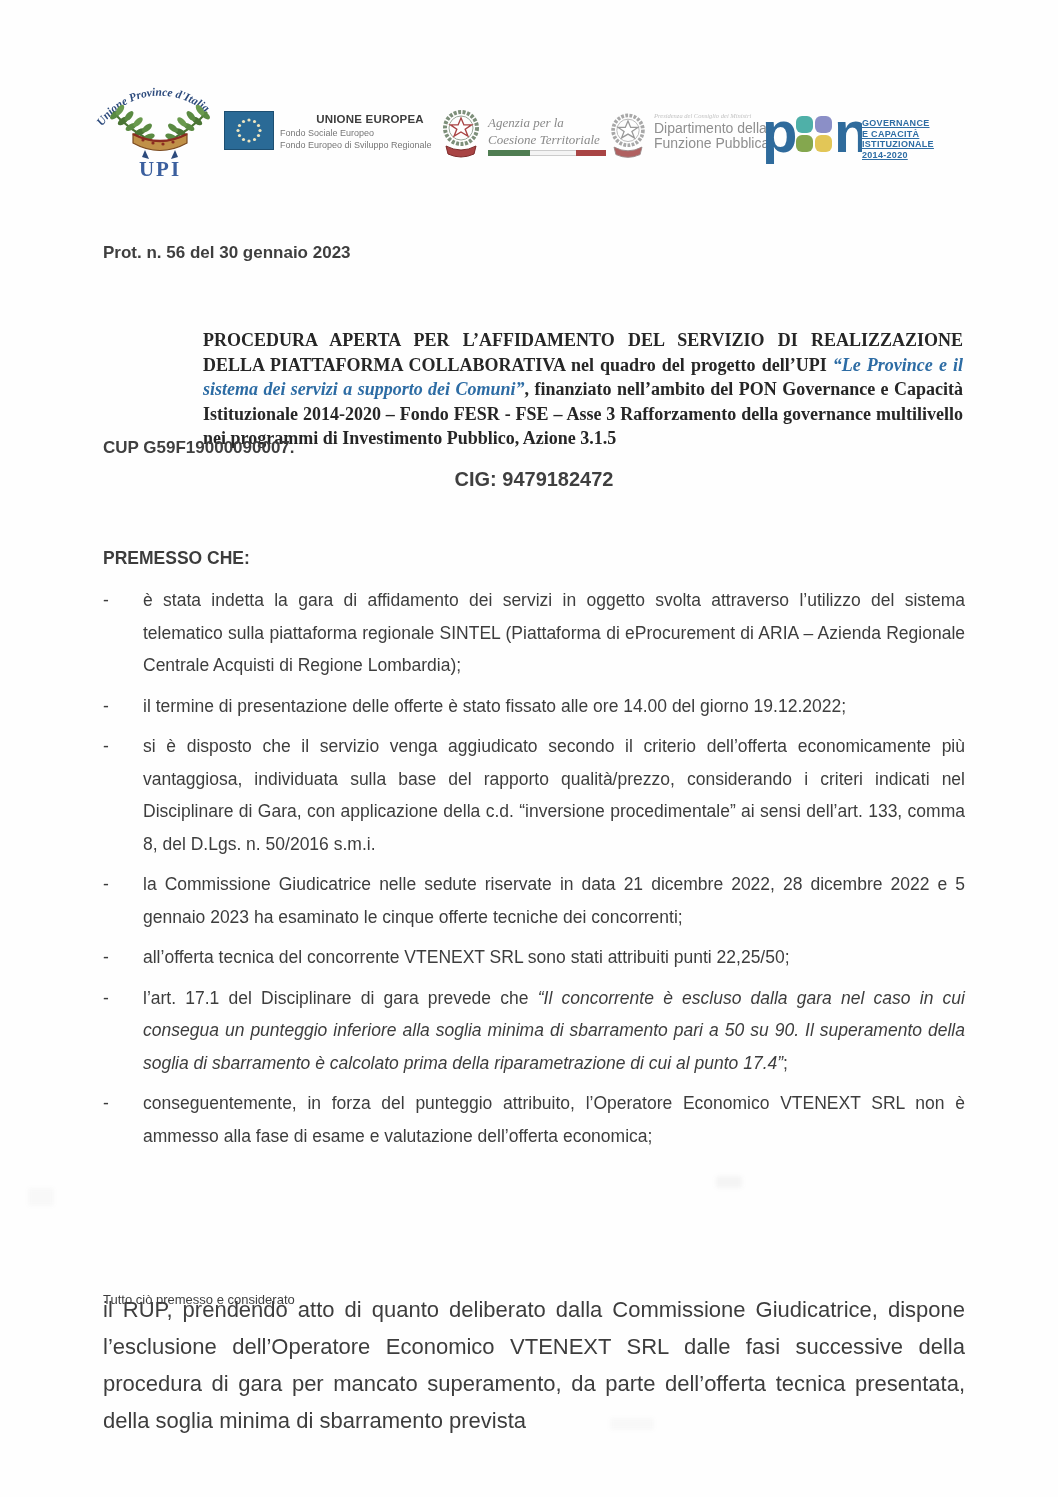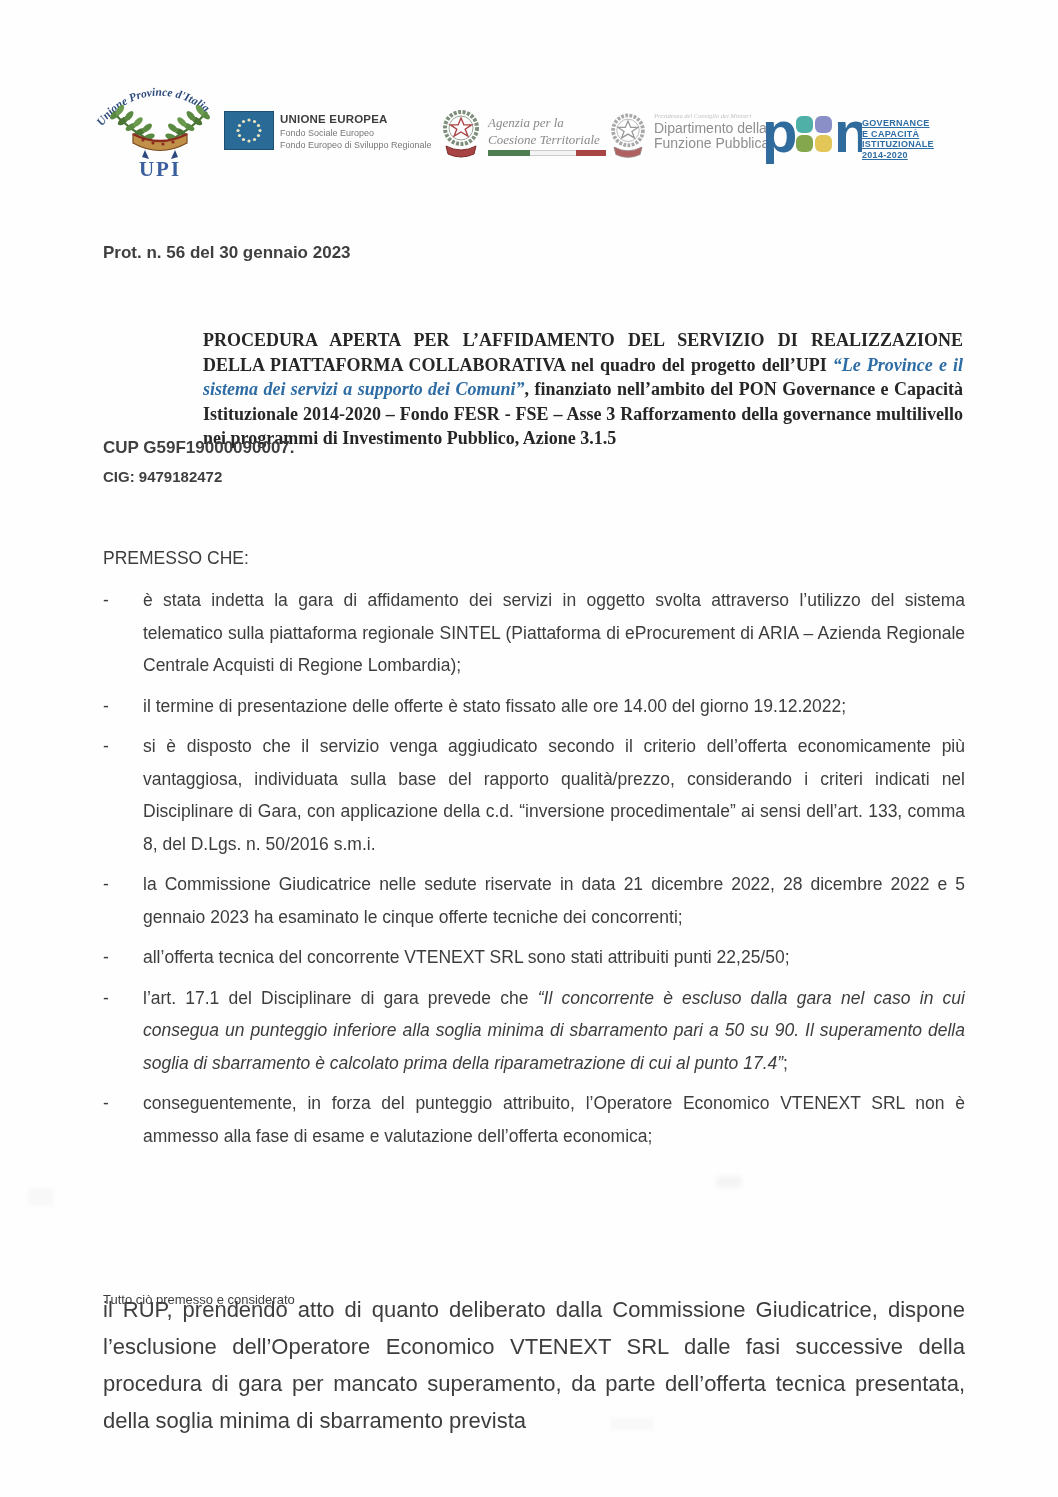--- a/index.html
+++ b/index.html
@@ -9,21 +9,21 @@
     font-family:"Liberation Sans",sans-serif;
     color:#3c3c3c;
     overflow:hidden;
   }
   .abs{position:absolute;}
   
   .upi-logo{left:93px;top:74px;width:134px;height:108px;}
   .eu-group{left:224px;top:111px;}
   .eu-flag{width:48px;height:37px;background:#2a6a96;border:1px solid #1d4f72;position:relative;}
   .eu-text{position:absolute;left:56px;top:2px;width:180px;}
-  .eu-title{font-size:11.5px;font-weight:bold;color:#3d3d3d;letter-spacing:.2px;}
+  .eu-title{font-size:11.5px;font-weight:bold;color:#3d3d3d;letter-spacing:.2px;text-align:center;}
   .eu-sub{font-size:9px;color:#777;line-height:12px;margin-top:2px;}
   .agenzia-group{left:438px;top:104px;}
   .script-text{font-family:"Liberation Serif",serif;font-style:italic;color:#8a8a8a;}
   .agenzia-text{position:absolute;left:50px;top:10px;font-size:13px;line-height:17px;white-space:nowrap;}
   .tricolore{position:absolute;left:50px;top:46px;width:118px;height:6px;display:flex;}
   .tri-green{width:42px;background:#4f7d52;}
   .tri-white{width:46px;background:#f4f4f4;border-top:1px solid #ccc;border-bottom:1px solid #ccc;box-sizing:border-box;}
   .tri-red{width:30px;background:#a94444;}
   .dfp-group{left:606px;top:108px;}
   .dfp-text{position:absolute;left:48px;top:4px;width:130px;}
@@ -33,22 +33,22 @@
   .pon-caption{position:absolute;left:100px;top:12px;font-size:9px;font-weight:bold;color:#2e6da4;line-height:10.5px;letter-spacing:.3px;white-space:nowrap;text-decoration:underline;}
   
   .prot{left:103px;top:243px;font-size:17px;font-weight:bold;color:#3f3f3f;}
   .title-block{
     left:203px;top:328px;width:760px;
     font-family:"Liberation Serif",serif;font-weight:bold;
     font-size:18px;line-height:24.5px;text-align:justify;color:#262626;
   }
   .title-quote{font-style:italic;color:#2d6ca4;}
   .cup{left:103px;top:438px;width:862px;text-align:left;font-weight:bold;font-size:17px;color:#3f3f3f;}
-  .cig{left:103px;top:468px;width:862px;text-align:left;font-weight:bold;font-size:15px;color:#3f3f3f;}
-  .premesso-heading{left:103px;top:548px;font-size:17.5px;font-weight:normal;color:#3d3d3d;}
+  .cig{left:103px;top:468px;width:862px;text-align:center;font-weight:bold;font-size:20px;color:#3f3f3f;}
+  .premesso-heading{left:103px;top:548px;font-size:17.5px;font-weight:bold;color:#3d3d3d;}
   .premesso-list{left:103px;top:584px;width:862px;}
   .p-item{display:grid;grid-template-columns:40px 1fr;margin-bottom:8px;}
   .p-dash{font-size:17.5px;line-height:32.5px;color:#3d3d3d;}
   .p-text{font-size:17.5px;line-height:32.5px;text-align:justify;color:#3d3d3d;}
   .p-italic{font-style:italic;}
   .tutto{left:103px;top:1292px;font-size:13px;font-weight:normal;color:#3d3d3d;}
   .closing-par{left:103px;top:1291px;width:862px;font-size:22px;line-height:37px;text-align:justify;color:#3d3d3d;}
   
   .artifact{background:rgba(90,90,90,.06);filter:blur(2px);border-radius:3px;}
   .a1{left:716px;top:1176px;width:26px;height:12px;}

